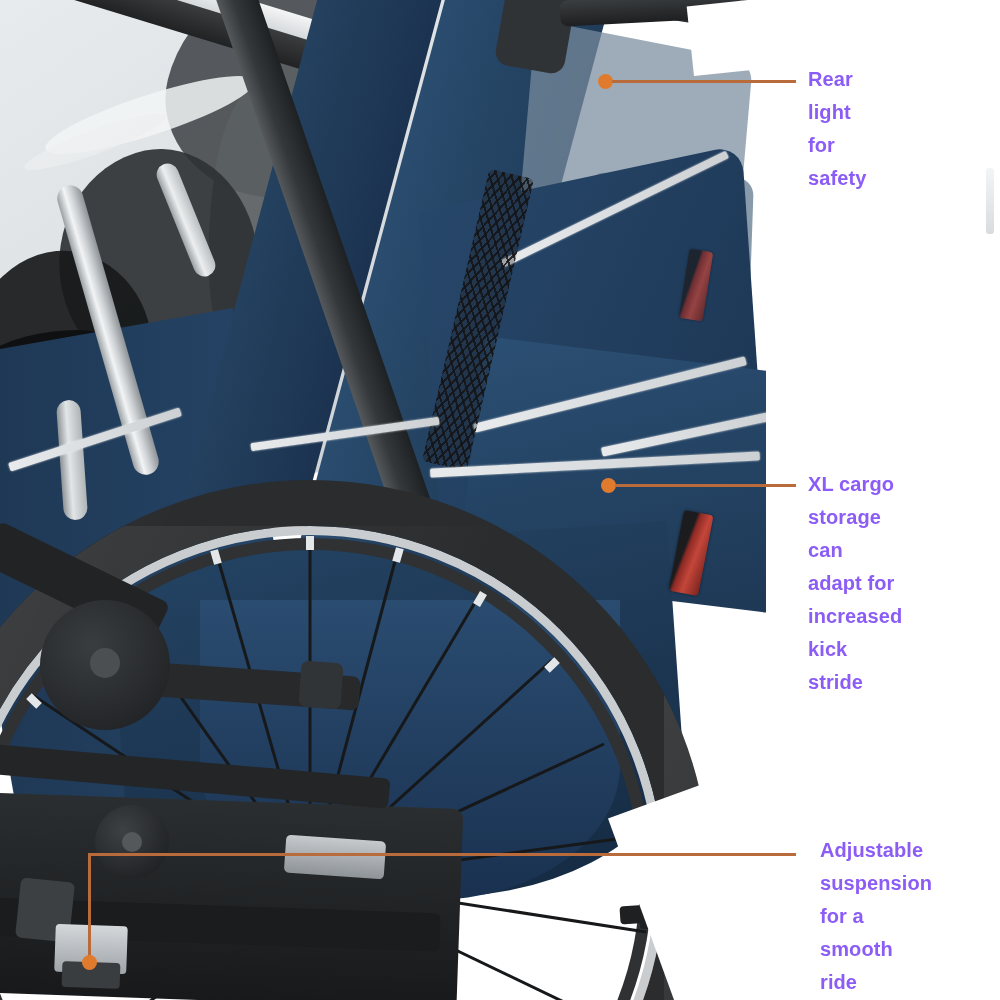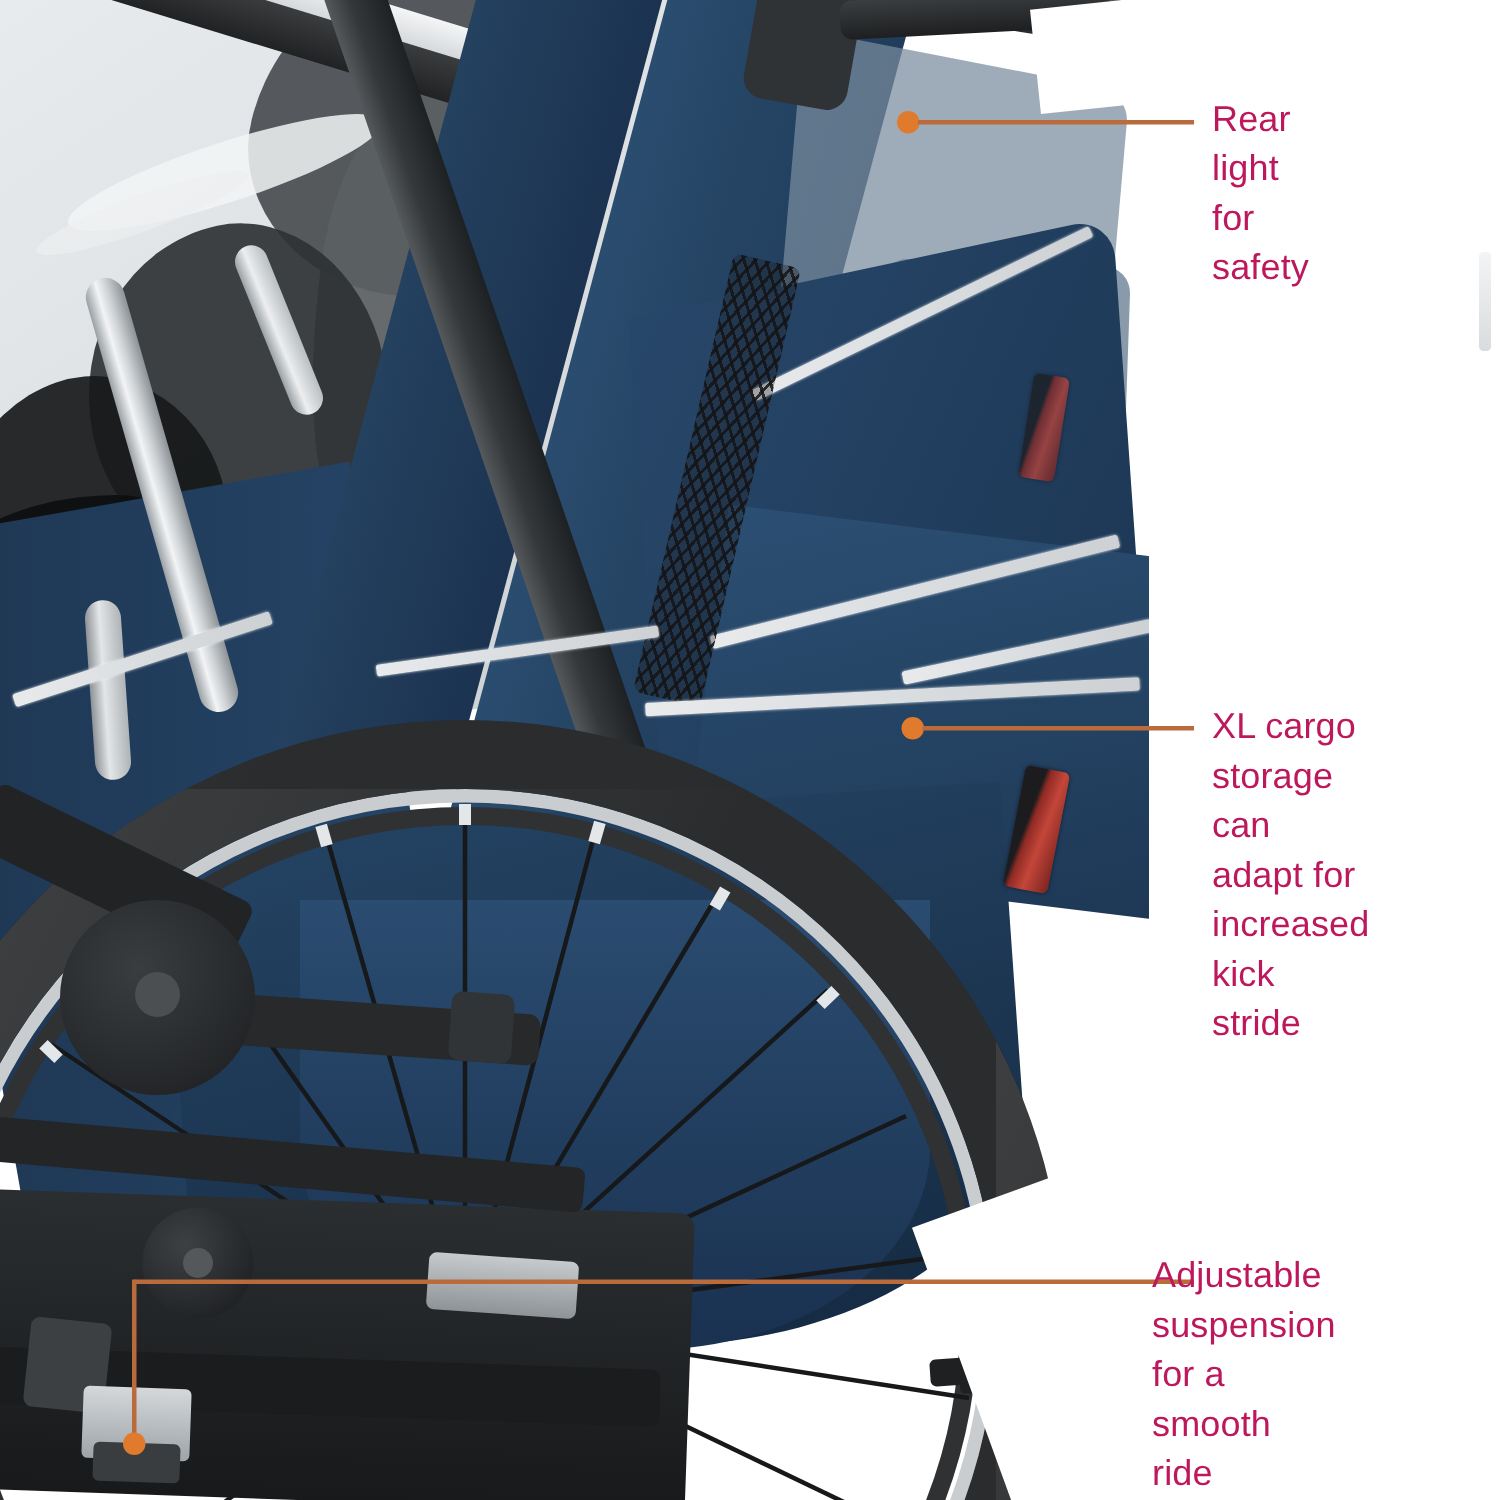--- a/index.html
+++ b/index.html
@@ -150,21 +150,21 @@
   .white-right{position:absolute;left:766px;top:0;width:234px;height:1000px;background:#fff;}
   .white-wedge{position:absolute;left:690px;top:0;width:120px;height:70px;background:#fff;transform:rotate(-6deg);}
   .white-bot{position:absolute;left:700px;top:620px;width:300px;height:380px;background:#fff;}
   .white-bot2{position:absolute;left:640px;top:760px;width:300px;height:240px;background:#fff;transform:rotate(-20deg);}
 
   
   .callout{position:absolute;}
   .co-line{position:absolute;height:3px;background:#b96b3c;}
   .co-vline{position:absolute;width:3px;background:#b96b3c;}
   .co-dot{position:absolute;width:15px;height:15px;border-radius:50%;background:#e07b2e;}
-  .co-text{position:absolute;color:#be185d;font-size:24px;line-height:33px;letter-spacing:.1px;white-space:pre-line;font-family:"Liberation Sans",sans-serif;}
+  .co-text{position:absolute;color:#8b5cf6;font-size:20px;line-height:33px;letter-spacing:.1px;white-space:pre-line;font-family:"Liberation Sans",sans-serif;font-weight:bold;}
 </style>
 </head>
 <body>
 
 <div id="stage">
 
   <div id="photo">
 
     <div class="layer window"></div>
     <div class="layer refl refl1"></div>
@@ -305,19 +305,19 @@
 storage can
 adapt for
 increased
 kick stride</div>
   </div>
 
   <div class="callout">
     <div class="co-vline" id="c2vline" style="left: 88px; top: 853px; height: 110px; background: rgb(185, 107, 60);"></div>
     <div class="co-dot" id="c2dot" style="left: 82px; top: 955px; background: rgb(224, 123, 46);"></div>
     <div class="co-line" id="c2line" style="left: 90px; top: 853px; width: 706px; background: rgb(185, 107, 60);"></div>
-    <div class="co-text" id="c2text" style="left: 768px; top: 834px;">Adjustable
+    <div class="co-text" id="c2text" style="left: 820px; top: 834px;">Adjustable
 suspension
 for a
 smooth ride</div>
   </div>
 
 </div>
 
 </body></html>

